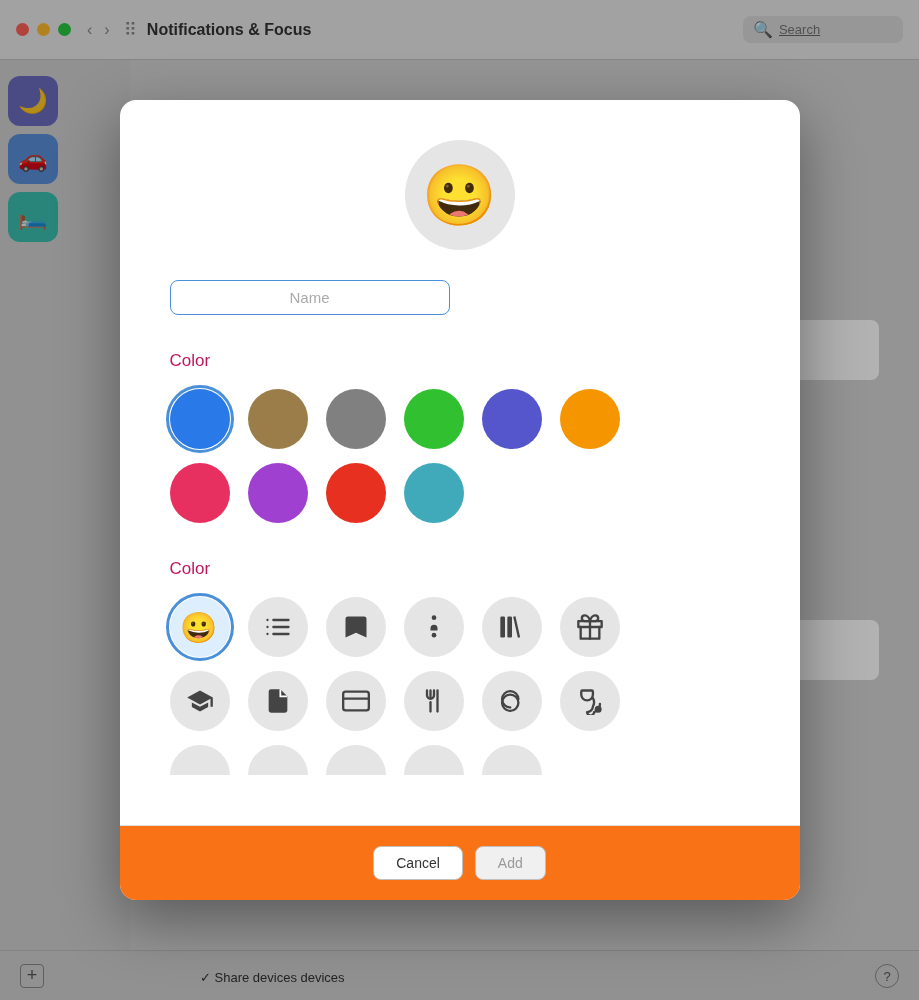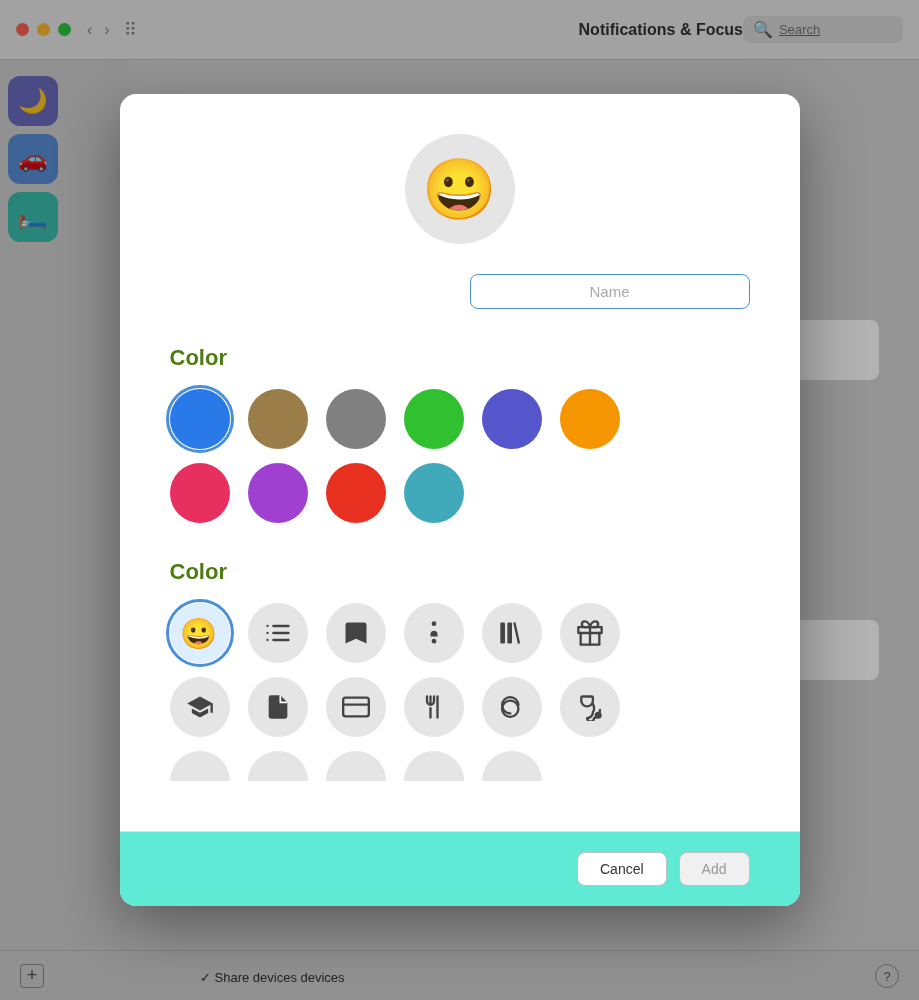--- a/index.html
+++ b/index.html
@@ -59,21 +59,21 @@
       margin-right: 10px;
       color: #888;
       font-size: 18px;
     }
 
     .window-title {
       font-size: 16px;
       font-weight: 600;
       color: #333;
       flex: 1;
-      text-align: right;
+      text-align: left;
     }
 
     .search-bar {
       display: flex;
       align-items: center;
       background: #d8d8d8;
       border-radius: 8px;
       padding: 4px 10px;
       width: 160px;
       gap: 6px;
@@ -249,44 +249,44 @@
       display: flex;
       align-items: center;
       justify-content: center;
       margin: 0 auto 30px;
       font-size: 60px;
     }
 
     
     .name-input-wrapper {
       display: flex;
-      justify-content: flex-end;
+      justify-content: flex-start;
       margin-bottom: 36px;
     }
 
     .name-input {
       width: 280px;
       padding: 8px 14px;
       border: 1.5px solid #4a90d9;
       border-radius: 8px;
       font-size: 15px;
       outline: none;
       color: #333;
       text-align: center;
     }
 
     .name-input::placeholder {
       color: #aaa;
     }
 
     
     .section-label {
-      font-size: 22px;
-      font-weight: 700;
-      color: #4d7c0f;
+      font-size: 17px;
+      font-weight: 400;
+      color: #be185d;
       margin-bottom: 18px;
     }
 
     
     .color-grid {
       display: flex;
       flex-direction: column;
       gap: 14px;
       margin-bottom: 36px;
     }
@@ -361,24 +361,24 @@
     .icon-svg {
       width: 28px;
       height: 28px;
       color: #444;
     }
 
     
     .modal-footer {
       padding: 20px 50px;
       display: flex;
-      justify-content: flex-end;
+      justify-content: center;
       gap: 12px;
       border-top: 1px solid #e0e0e0;
-      background: #5eead4;
+      background: #f97316;
     }
 
     .btn-cancel {
       padding: 8px 22px;
       border-radius: 8px;
       border: 1px solid #c0c0c0;
       background: white;
       font-size: 14px;
       font-weight: 500;
       cursor: pointer;

